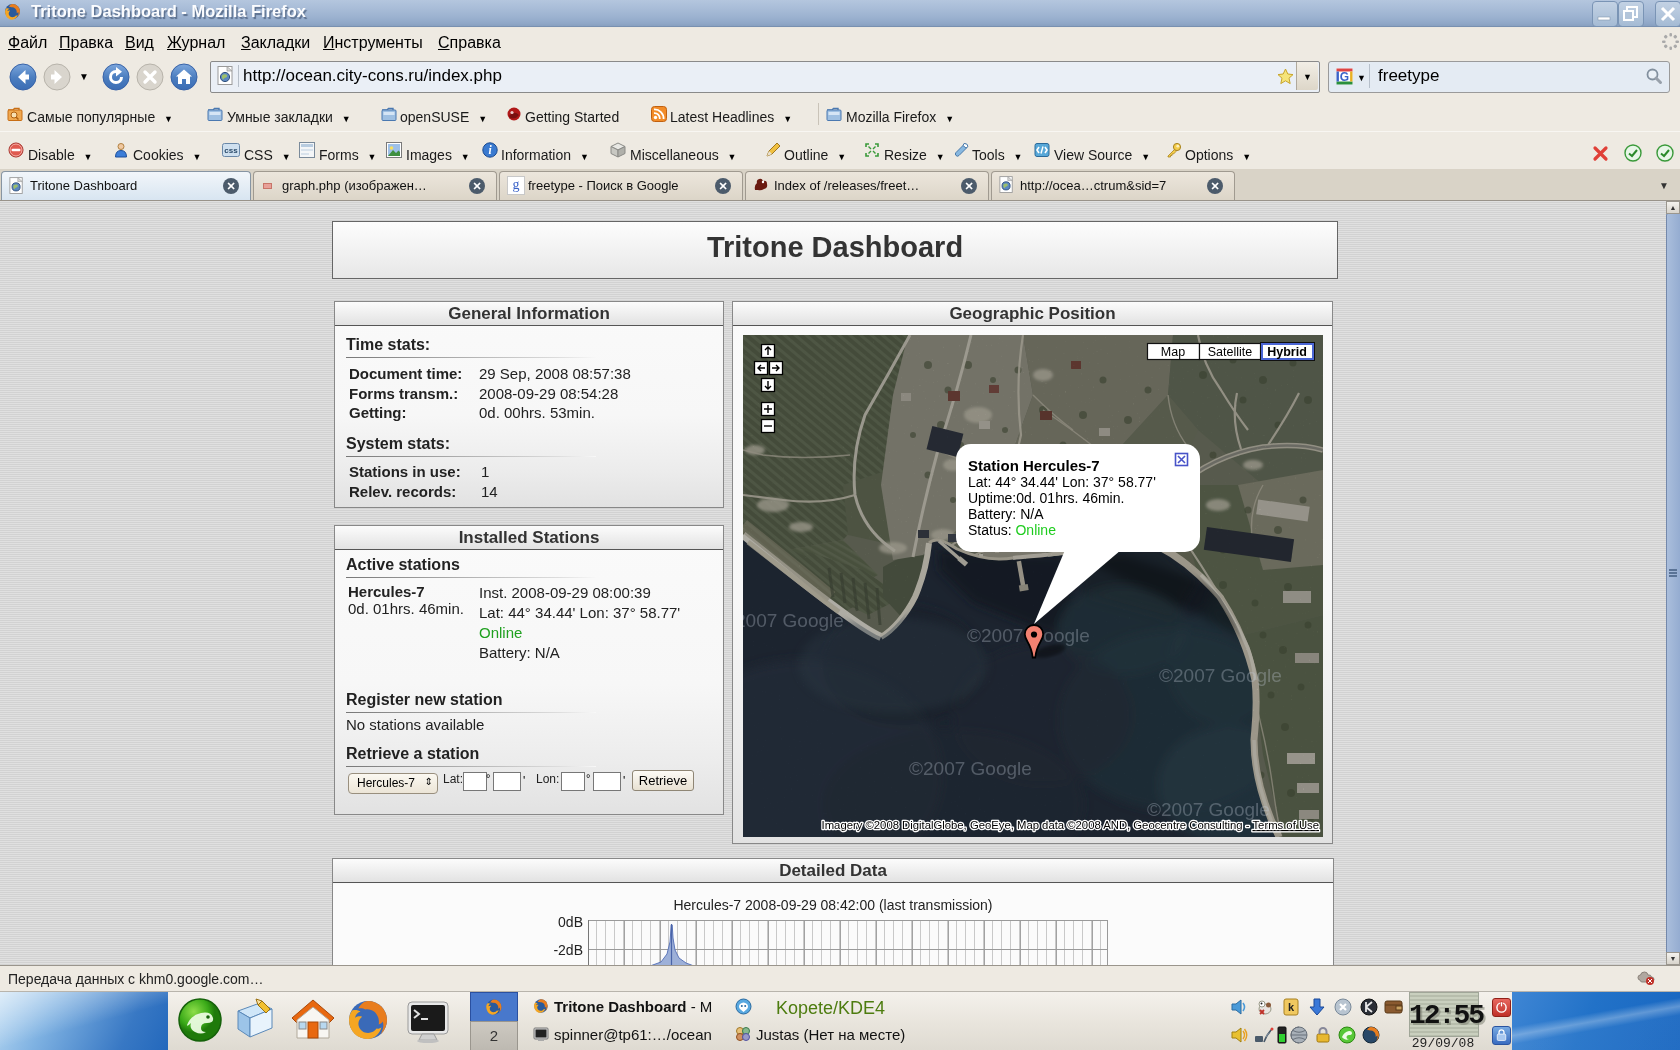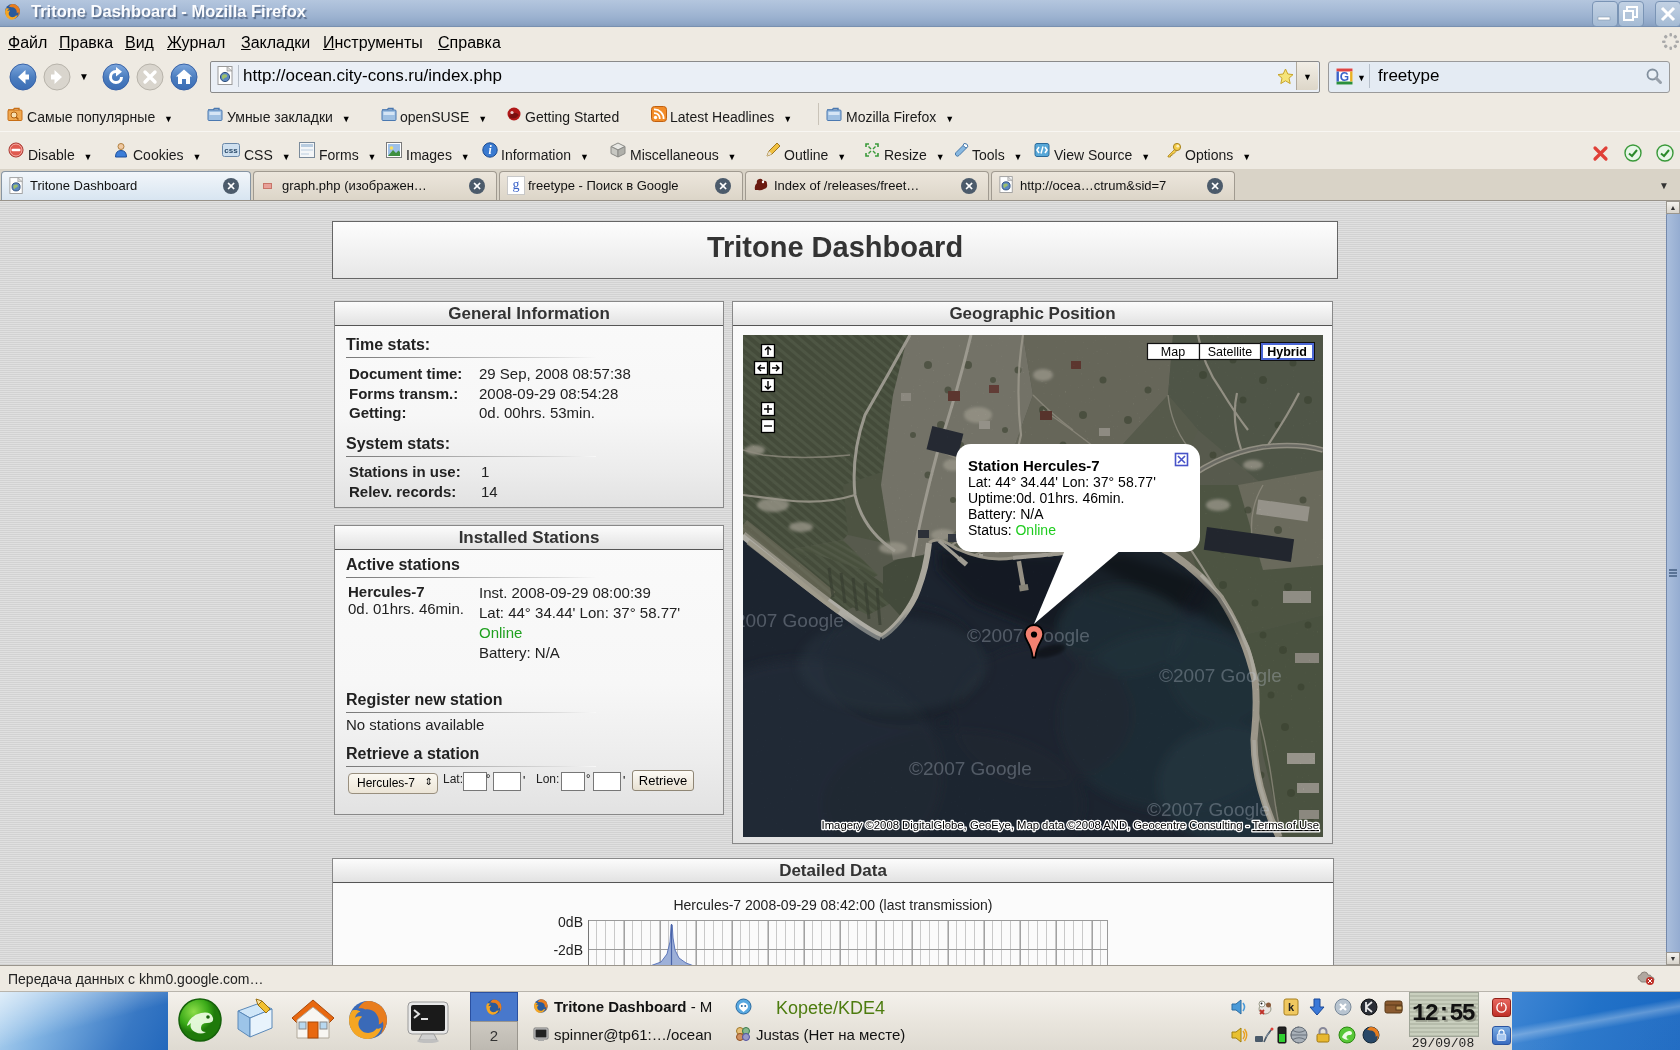--- a/index.html
+++ b/index.html
@@ -922,21 +922,21 @@
  <svg class="abs" style="left:1338px;top:1026px;" width="18" height="18" viewBox="0 0 18 18">
       <circle cx="9" cy="9" r="8" fill="#58c838" stroke="#2a8810"></circle>
       <path d="M4 11 Q6 6 11 5 Q14 4.8 14 7 Q14 9 11 9 Q8.5 9 8.5 11.5 Q8.5 13 11 13 Q8 14.5 5.5 12.5 Q3.8 11 4 11Z" fill="#f0fbe8"></path>
     </svg>
  <svg class="abs" style="left:1362px;top:1026px;" width="18" height="18" viewBox="0 0 18 18">
       <circle cx="9" cy="9" r="8" fill="#284868" stroke="#142838"></circle>
       <path d="M9 1a8 8 0 0 1 8 8c0 2-1 4.6-2.7 6 1.1-1.8 1.5-3.9 1-5.4-.5.7-1 1-1.7 1.2.4-2-.4-3.9-1.7-5.1-1.2-1-2.6-1.4-3.9-1.1-.8-.5-1.9-.7-3-.4C6 2.1 7.5 1 9 1z" fill="#e87d1e"></path>
     </svg>
 
  <div class="abs" style="left:1409px;top:992px;width:68px;height:43px;background:repeating-linear-gradient(180deg,#c9cfbe 0 2px,#b7bdac 2px 4px);border:1px solid #a0a698;"></div>
- <div class="abs" style="left:1409px;top:1000px;width:68px;text-align:center;font-family:'Liberation Mono',monospace;font-size:24px;font-weight:bold;color:#111;letter-spacing:-2px;text-shadow:2px 2px 0 rgba(125,130,115,0.55);">12:55</div>
+ <div class="abs" style="left:1409px;top:1000px;width:68px;text-align:center;font-family:'Liberation Mono',monospace;font-size:28px;font-weight:bold;color:#111;letter-spacing:-2px;text-shadow:2px 2px 0 rgba(125,130,115,0.55);">12:55</div>
  <div class="abs" style="left:1403px;top:1036px;width:80px;text-align:center;font-size:13px;color:#222;font-family:Liberation Mono, monospace;">29/09/08</div>
 
  <div class="abs" style="left:1492px;top:998px;width:17px;height:17px;border-radius:3px;background:linear-gradient(180deg,#e86860,#c03028);border:1px solid #902018;">
    <svg width="17" height="17" viewBox="0 0 24 24">
         <circle cx="12" cy="12" r="6.5" fill="none" stroke="#fff" stroke-width="2"></circle>
         <line x1="12" y1="3.5" x2="12" y2="11" stroke="#c03028" stroke-width="3.4"></line>
         <line x1="12" y1="4.5" x2="12" y2="10.5" stroke="#fff" stroke-width="2"></line>
       </svg>
  </div>
  <div class="abs" style="left:1492px;top:1026px;width:17px;height:17px;border-radius:3px;background:linear-gradient(180deg,#78aae2,#3a6cc0);border:1px solid #2a54a0;">

